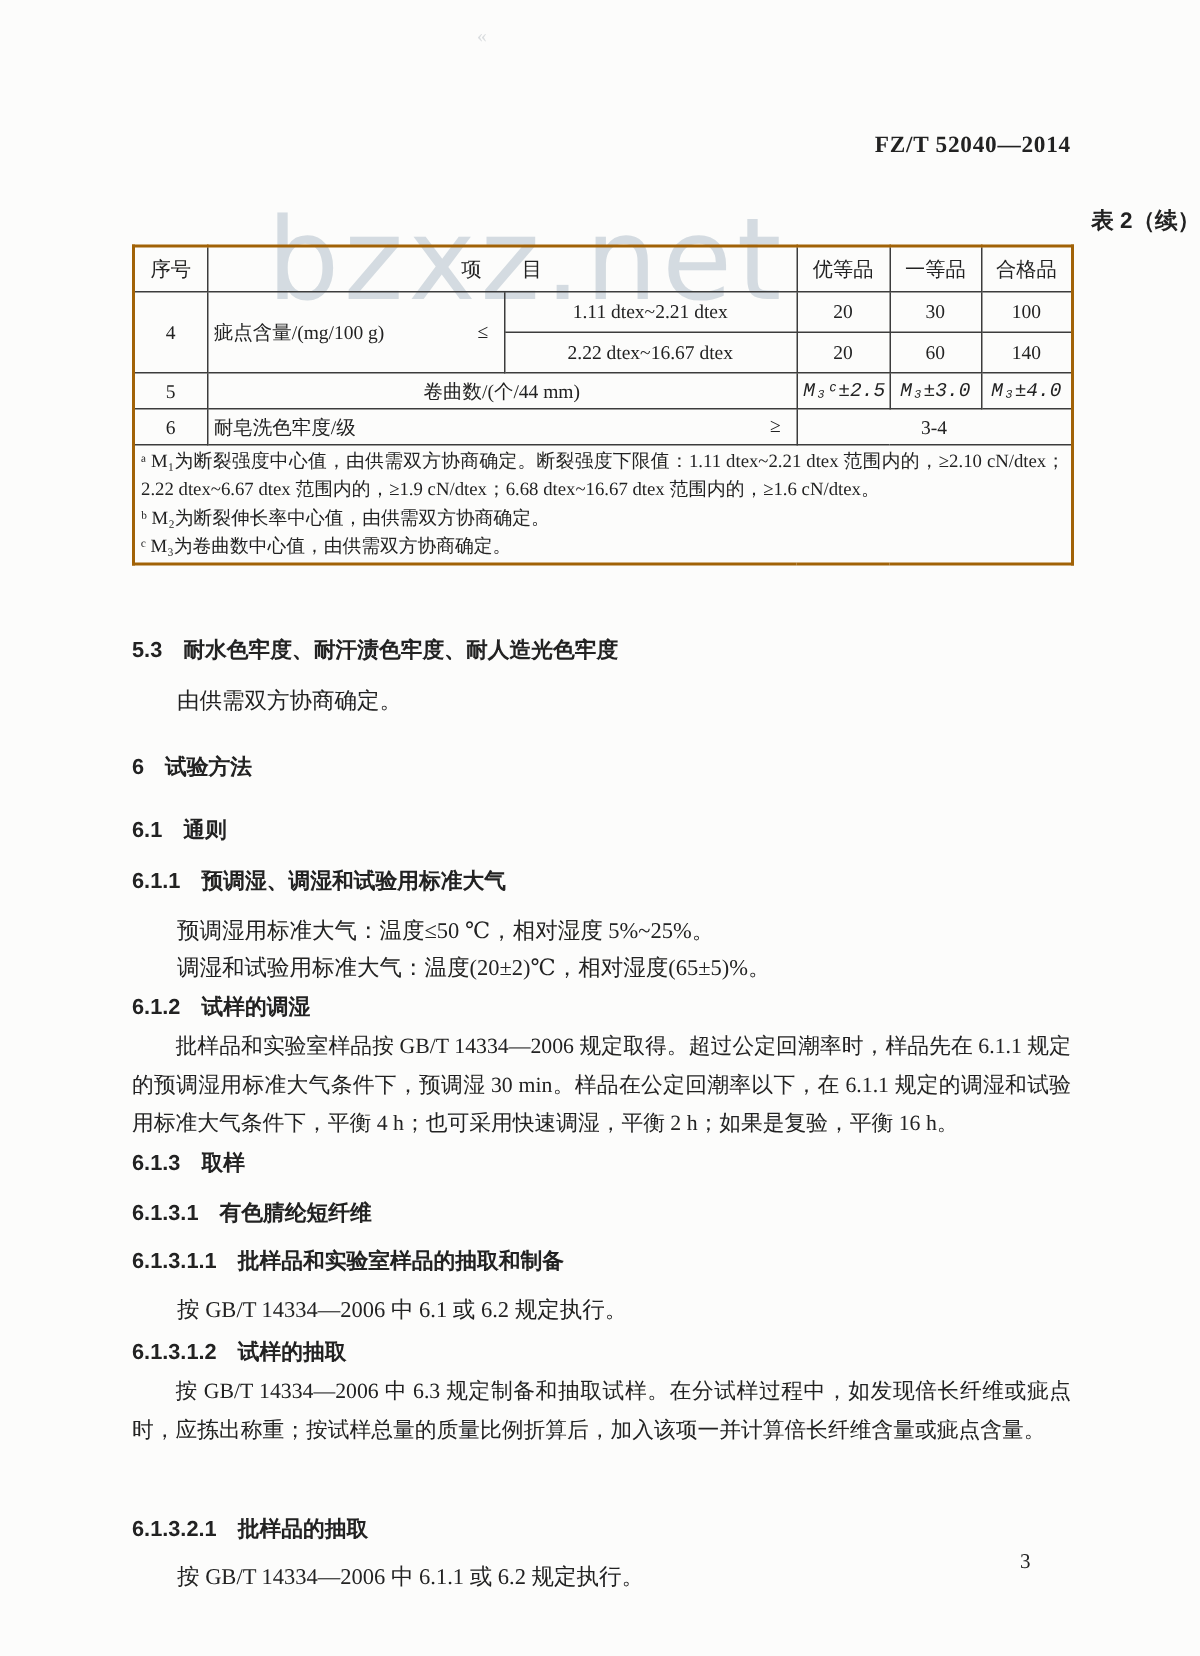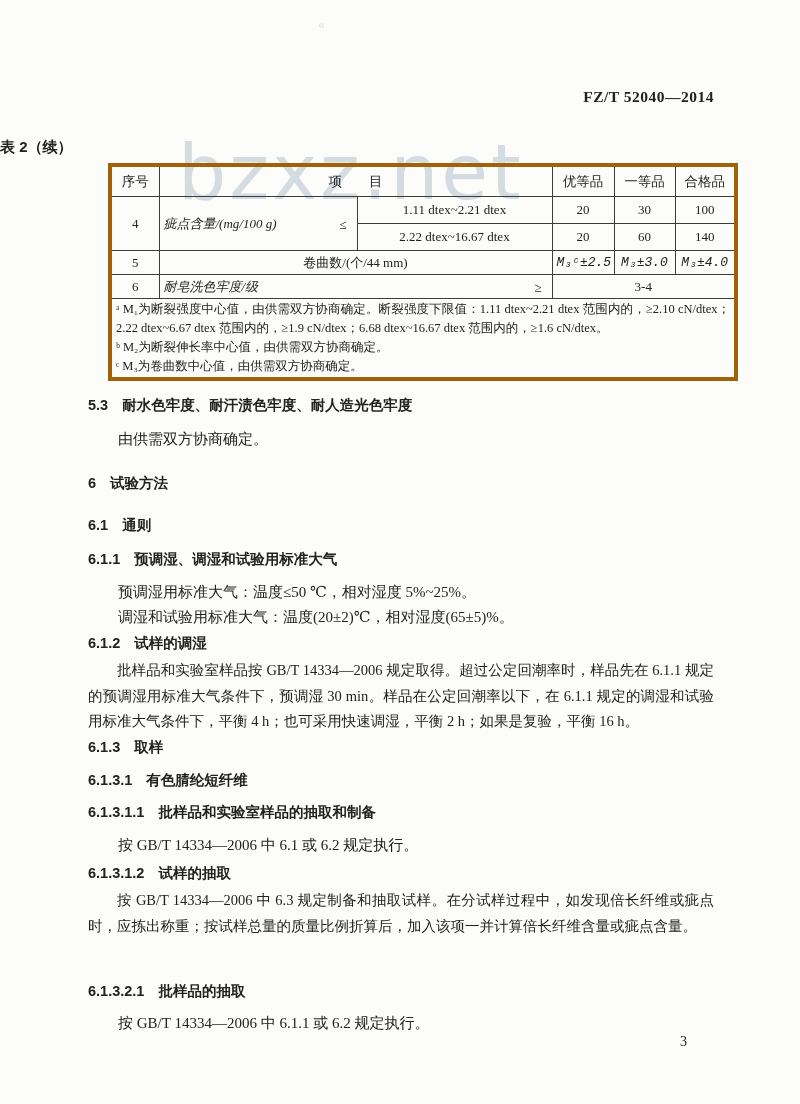--- a/index.html
+++ b/index.html
@@ -26,49 +26,49 @@
   }
   
   .std-code{
     position:absolute;top:88px;right:86px;
     font-weight:bold;font-size:15.5px;letter-spacing:0.5px;
     z-index:2;
   }
   
   .tbl-caption{
     position:absolute;top:138px;left:0;width:800px;
-    text-align:left;font-weight:bold;font-size:15px;
+    text-align:right;font-weight:bold;font-size:15px;
     font-family:"Liberation Sans","DejaVu Sans",sans-serif;
     z-index:2;
   }
   table.spec{
     position:absolute;top:163px;left:88px;
     width:626px;border-collapse:collapse;table-layout:fixed;
     z-index:2;background:transparent;
     font-size:13px;
   }
   table.spec td{
     border:1px solid #3c3c3c;
     padding:1px 4px;text-align:center;vertical-align:middle;
     background:transparent;overflow:hidden;
   }
-  table.spec{border:4px solid #a16207;margin-left:20px;}
+  table.spec{border:2px solid #a16207;}
   tr.hdr td{height:27px;font-size:13.5px;}
   tr.r4a td{height:24px;}
   tr.r4b td{height:24px;}
   tr.r5  td{height:21px;}
   tr.r6  td{height:21px;}
   td.label-cell{text-align:left;padding-left:10px;}
-  .cell-flex{display:flex;justify-content:space-between;align-items:flex-end;padding-right:6px;font-style:italic;}
+  .cell-flex{display:flex;justify-content:space-between;align-items:flex-start;padding-right:6px;}
   td.range-cell{text-align:left;padding-left:10px;}
   td.mval{font-style:italic;font-family:Liberation Mono, monospace;}
   td.fn-cell{padding:5px 10px 6px 14px;text-align:left;}
   .fn-line{margin:0;font-size:12.5px;line-height:19px;text-align:justify;}
   
-  .abs{position:absolute;left:88px;width:626px;z-index:2;}
+  .abs{position:absolute;left:88px;width:626px;z-index:2;margin-top:28px;}
   .heading{
     font-family:"Liberation Sans","DejaVu Sans",sans-serif;
     font-weight:bold;font-size:14.5px;white-space:nowrap;
   }
   .heading .h-num{margin-right:14px;}
   .body-line{font-size:15px;text-indent:2em;white-space:nowrap;}
   .body-para{font-size:14.5px;line-height:25.5px;text-indent:2em;text-align:justify;}
   .page-num{
     position:absolute;top:1034px;left:680px;
     font-size:14px;z-index:2;

